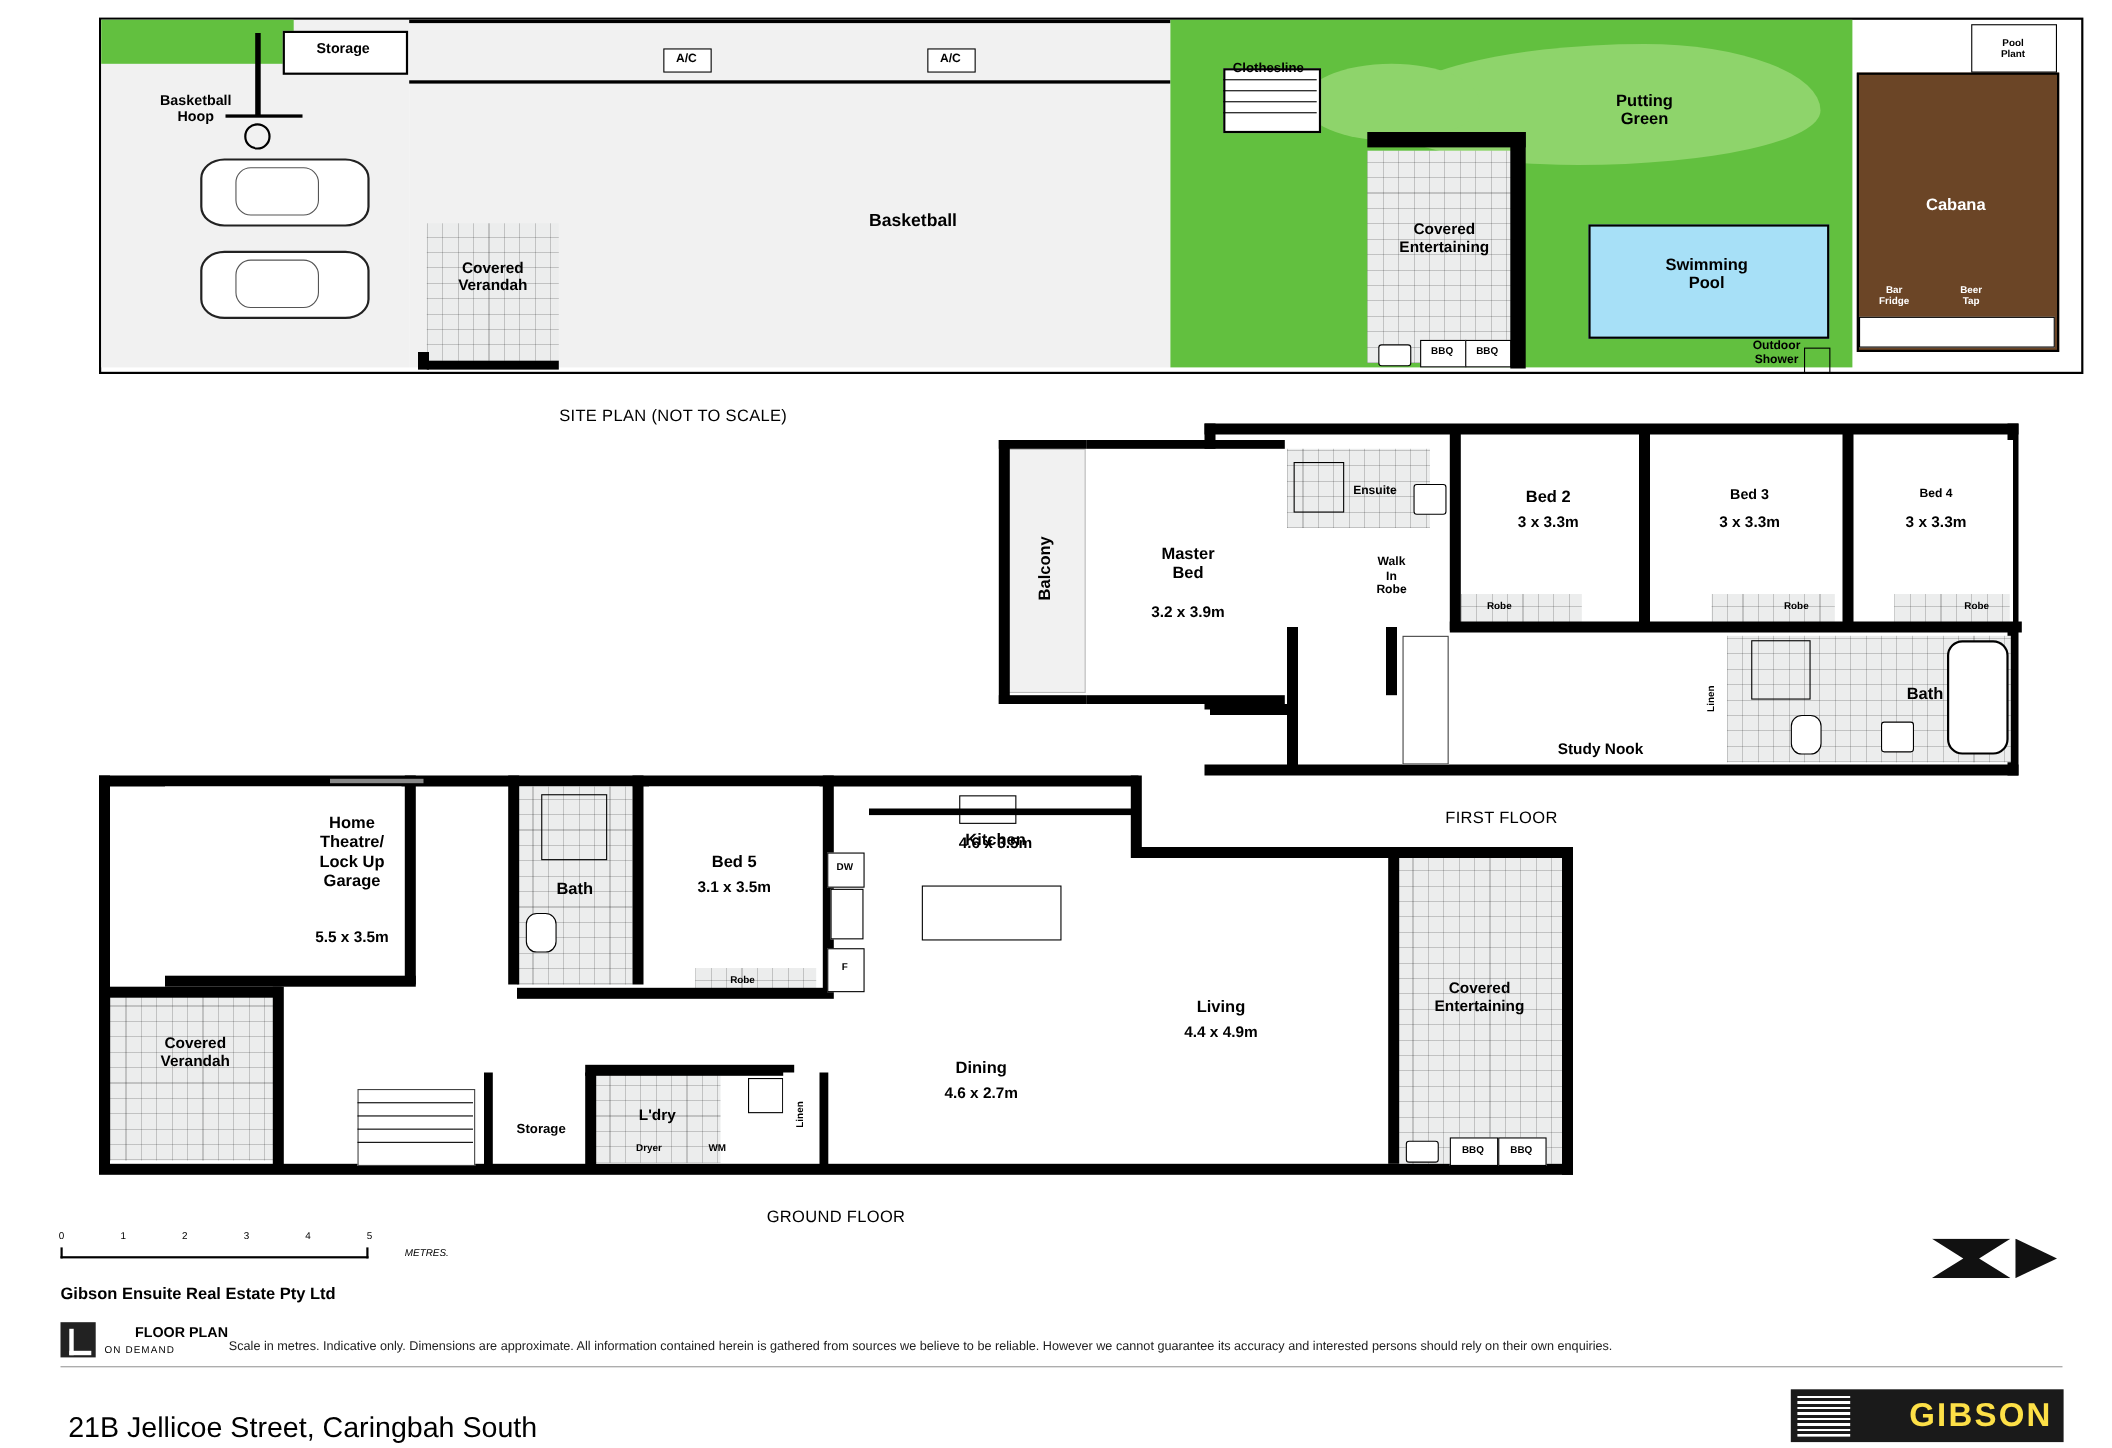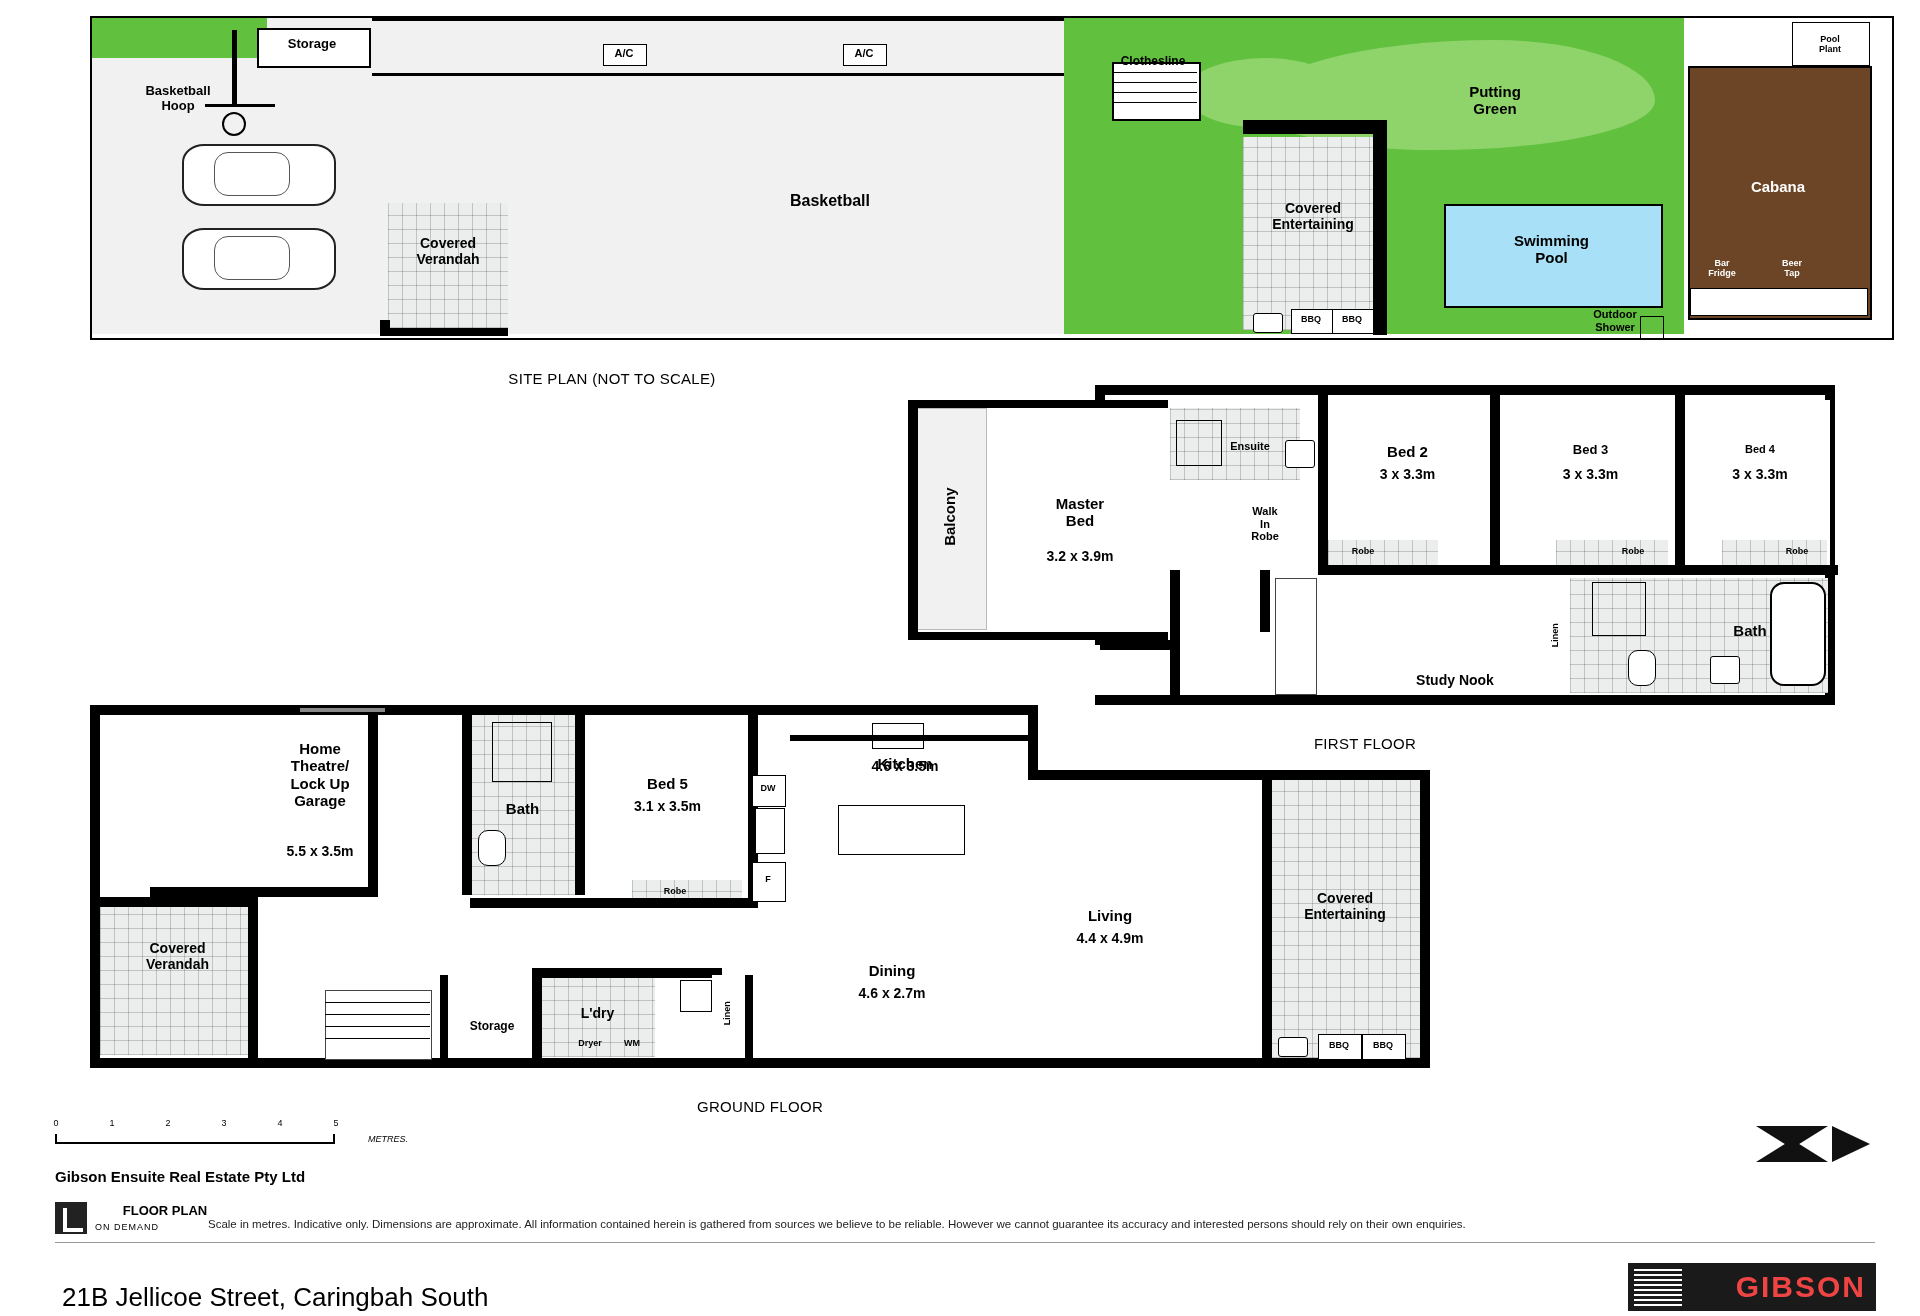--- a/index.html
+++ b/index.html
@@ -250,21 +250,21 @@
   <div class="wall" style="left:1262px;top:780px;width:10px;height:278px;"></div>
   <div class="outline" style="left:1318px;top:1034px;width:42px;height:24px;background:#fff;border-width:1px;"></div>
   <div class="lbl xsmall" style="left:1318px;top:1040px;width:42px;">BBQ</div>
   <div class="outline" style="left:1362px;top:1034px;width:42px;height:24px;background:#fff;border-width:1px;"></div>
   <div class="lbl xsmall" style="left:1362px;top:1040px;width:42px;">BBQ</div>
   <div class="outline" style="left:1278px;top:1037px;width:28px;height:18px;background:#fff;border-width:1px;border-radius:3px;"></div>
 
   <div class="tile" style="left:540px;top:975px;width:115px;height:82px;"></div>
   <div class="lbl" style="left:540px;top:1005px;width:115px;font-size:14px;">L'dry</div>
   <div class="lbl xsmall" style="left:570px;top:1038px;width:40px;">Dryer</div>
-  <div class="lbl xsmall" style="left:612px;top:1038px;width:40px;">WM</div>
+  <div class="lbl xsmall" style="left:632px;top:1038px;width:40px;">WM</div>
   <div class="wall" style="left:532px;top:975px;width:10px;height:85px;"></div>
   <div class="wall" style="left:532px;top:968px;width:190px;height:10px;"></div>
   <div class="outline" style="left:680px;top:980px;width:30px;height:30px;border-width:1px;background:#fff;"></div>
 
   <div class="room" style="left:712px;top:975px;width:32px;height:82px;"></div>
   <div class="lbl rot xsmall" style="left:692px;top:1008px;width:70px;">Linen</div>
   <div class="wall" style="left:745px;top:975px;width:8px;height:85px;"></div>
 
   <div class="lbl xsmall" style="left:452px;top:1020px;width:80px;font-size:12px;">Storage</div>
   <div class="wall" style="left:440px;top:975px;width:8px;height:85px;"></div>
@@ -298,21 +298,21 @@
   <div style="position:absolute;left:63px;top:1208px;width:16px;height:20px;border-left:4px solid #fff;border-bottom:4px solid #fff;"></div>
   <div class="lbl" style="left:95px;top:1204px;width:140px;font-size:13px;text-align:center;">FLOOR PLAN</div>
   <div class="lbl xsmall" style="left:95px;top:1222px;width:140px;font-size:9px;text-align:left;font-weight:normal;letter-spacing:1px;">ON DEMAND</div>
 
   <div class="disc" style="left:208px;top:1218px;width:1668px;text-align:left;">Scale in metres. Indicative only. Dimensions are approximate. All information contained herein is gathered from sources we believe to be reliable. However we cannot guarantee its accuracy and interested persons should rely on their own enquiries.</div>
   <div class="thinline" style="left:55px;top:1242px;width:1820px;height:1px;background:#999;"></div>
 
   <div class="addr" style="left:62px;top:1282px;width:900px;text-align:left;">21B Jellicoe Street, Caringbah South</div>
 
   <div style="position:absolute;left:1628px;top:1263px;width:248px;height:48px;background:#1a1a1a;display:flex;align-items:center;justify-content:flex-end;">
-    <span style="color:#ef4444;font-size:30px;font-weight:bold;letter-spacing:2px;padding-right:10px;">GIBSON</span>
+    <span style="color:#fde047;font-size:30px;font-weight:bold;letter-spacing:2px;padding-right:10px;">GIBSON</span>
   </div>
   <div style="position:absolute;left:1634px;top:1268px;width:48px;height:38px;background:repeating-linear-gradient(0deg,#fff 0 2px,#1a1a1a 2px 5px);"></div>
 
   <div style="position:absolute;left:1756px;top:1122px;width:120px;height:44px;">
     <div style="position:absolute;left:0px;top:4px;width:72px;height:36px;background:#111;clip-path:polygon(0 0,100% 0,60% 50%,100% 100%,0 100%,40% 50%);"></div>
     <div style="position:absolute;left:76px;top:4px;width:38px;height:36px;background:#111;clip-path:polygon(0 0,100% 50%,0 100%);"></div>
   </div>
 </div>
 
 </body></html>

